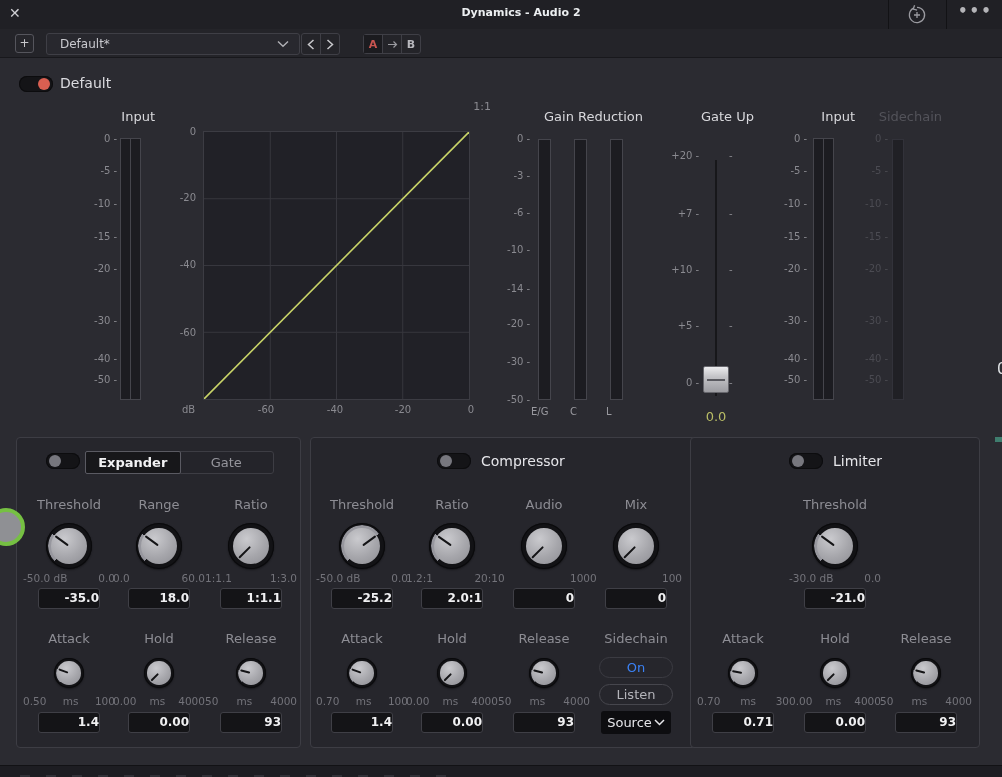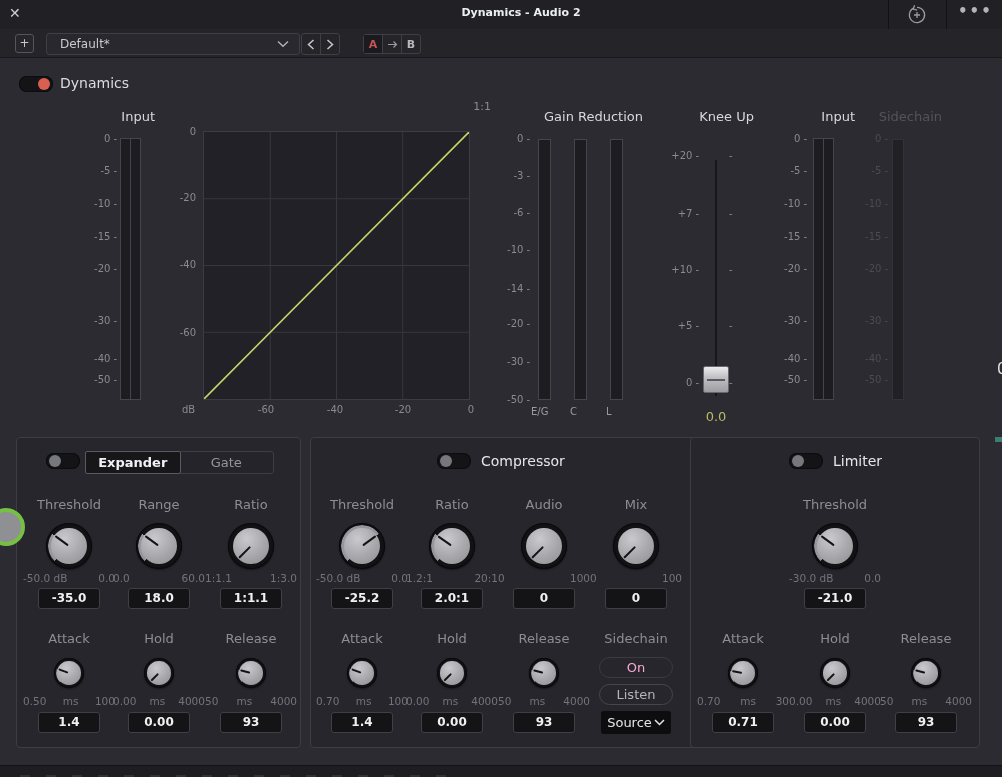--- a/index.html
+++ b/index.html
@@ -98,28 +98,28 @@
       -webkit-mask:radial-gradient(closest-side,transparent 72%,#000 74%);
       mask:radial-gradient(closest-side,transparent 72%,#000 74%);}
   .knob .face{position:absolute;inset:11%;border-radius:50%;
       background:radial-gradient(circle at 38% 30%,#cacace,#a6a6ab 55%,#8d8d93);}
   .knob .ptr{position:absolute;inset:0;transform:rotate(var(--angle,0deg));}
   .knob .ptr::before{content:"";position:absolute;left:calc(50% - 1.2px);top:14%;width:2.4px;height:33%;
       background:#141416;border-radius:2px;}
   .p-range{display:flex;justify-content:space-between;font-size:10.5px;color:#73737a;margin-top:3px;}
   .param-sm .p-range{margin-top:7px;}
   .vbox{margin:5px auto 0;width:62px;height:21px;background:#141417;border:1px solid #3f3f46;border-radius:3px;
-        color:#f0f0f2;font-weight:bold;font-size:12px;line-height:19px;text-align:center;box-sizing:border-box;}
+        color:#f0f0f2;font-weight:bold;font-size:12px;line-height:19px;text-align:right;box-sizing:border-box;}
   .param-lg .vbox{margin-top:4px;}
 
   
   .sc-col{position:absolute;left:279px;top:193px;width:92px;text-align:center;}
   .sc-pill{position:absolute;left:9px;width:74px;height:21px;border:1px solid #3b3b42;border-radius:11px;
            font-size:13px;line-height:20px;box-sizing:border-box;}
-  .sc-on{top:26px;color:#f9a8d4;}
+  .sc-on{top:26px;color:#3b82f6;}
   .sc-listen{top:53px;color:#b4b4ba;border-color:#46464d;}
   .sc-source{position:absolute;left:11px;top:80px;width:70px;height:23px;background:#0d0d10;border-radius:3px;
              color:#e6e6ea;font-size:13px;line-height:23px;display:flex;align-items:center;justify-content:center;gap:2px;}
 
   
   .cursor-ring{position:absolute;left:-13px;top:508px;width:30px;height:30px;border-radius:50%;
                border:4px solid #76c043;background:#8f9094;z-index:50;}
   .bottomstrip{position:absolute;left:0;top:765px;width:1002px;height:12px;background:#1d1d22;
                border-top:1px solid #121215;}
   .bottomstrip .marks{position:absolute;left:20px;bottom:0;width:440px;height:3px;opacity:.35;
@@ -178,25 +178,25 @@
             <path d="M1 4.5 h8 M6.5 1.5 l3 3 l-3 3" fill="none" stroke="#9a9aa0" stroke-width="1.2"></path>
           </svg>
       </div>
       <div class="cell">B</div>
     </div>
   </div>
 
   <div class="toggle on" style="left:19px;top:76px">
     <div class="dot"></div>
   </div>
-  <div class="dyn-label">Dynamics</div>
+  <div class="dyn-label">Default</div>
 
   <div class="sec-label" style="left:75px;width:80px">Input</div>
   <div class="sec-label" style="left:523px;width:120px">Gain Reduction</div>
-  <div class="sec-label" style="left:674px;width:80px">Knee Up</div>
+  <div class="sec-label" style="left:674px;width:80px">Gate Up</div>
   <div class="sec-label" style="left:775px;width:80px">Input</div>
   <div class="sec-label dim" style="left:862px;width:80px">Sidechain</div>
   <div class="g-ratio">1:1</div>
 
   <span class="sl" style="left:76px;top:133px;width:41px">0</span>
   <span class="sl" style="left:76px;top:165px;width:41px">-5</span>
   <span class="sl" style="left:76px;top:198px;width:41px">-10</span>
   <span class="sl" style="left:76px;top:231px;width:41px">-15</span>
   <span class="sl" style="left:76px;top:263px;width:41px">-20</span>
   <span class="sl" style="left:76px;top:315px;width:41px">-30</span>

